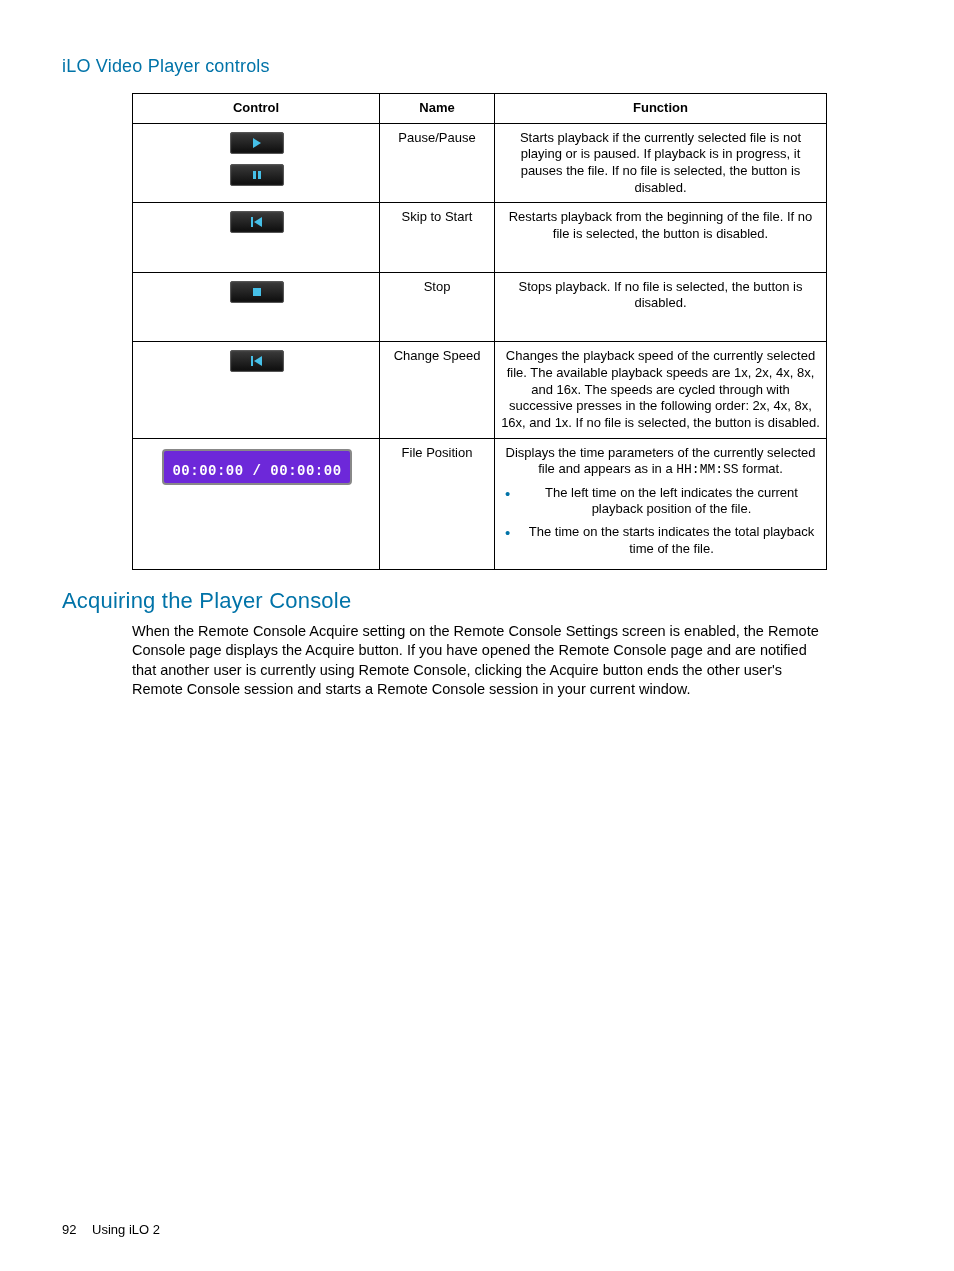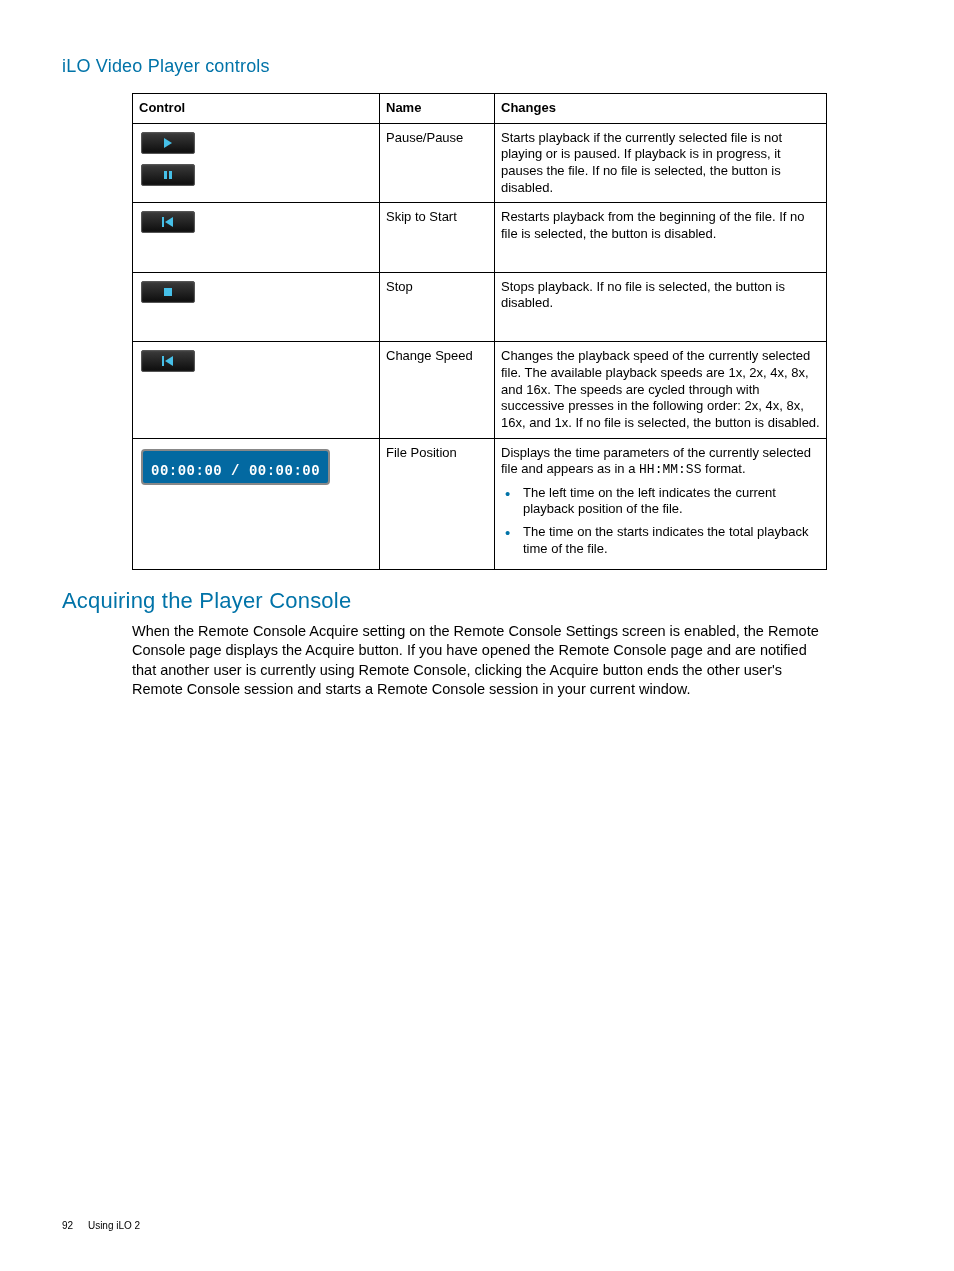--- a/index.html
+++ b/index.html
@@ -42,21 +42,21 @@
   }
   table.controls col.c1 { width: 247px; }
   table.controls col.c2 { width: 115px; }
   table.controls col.c3 { width: auto; }
   table.controls th, table.controls td {
     border: 1px solid #000;
     font-size: 13px;
     line-height: 1.28;
     padding: 6px 6px 6px 6px;
     vertical-align: top;
-    text-align: left;
+    text-align: center;
   }
   table.controls th {
     font-weight: bold;
   }
   .ctl-cell {
     padding-top: 8px;
   }
   .btn {
     display: inline-block;
     width: 52px;
@@ -68,21 +68,21 @@
     margin: 2px 0 4px 2px;
     box-shadow: inset 0 0 2px rgba(255,255,255,0.15);
   }
   .btn svg { position: absolute; top: 50%; left: 50%; transform: translate(-50%,-50%); }
   .slider {
     display:inline-block;
     margin: 2px 0 0 2px;
   }
   .time-box {
     display: inline-block;
-    background: #0369a1;
+    background: #6d28d9;
     color: #fff;
     border: 2px solid #888;
     border-radius: 4px;
     padding: 12px 8px 3px 8px;
     font-family: "Courier New", monospace;
     font-size: 14px;
     font-weight: bold;
     letter-spacing: 0.5px;
     margin: 4px 0 0 2px;
   }
@@ -106,23 +106,23 @@
   }
   .mono { font-family: "Courier New", monospace; margin-top: 42px; }
   .body-para {
     font-size: 14.5px;
     line-height: 1.32;
     margin: 6px 0 0 70px;
     padding-right: 16px;
   }
   .footer {
     position: absolute;
-    bottom: 40px;
+    bottom: 34px;
     left: 62px;
-    font-size: 10px;
+    font-size: 13px;
   }
   .footer .pg { margin-right: 12px; }
 </style>
 </head>
 <body>
 
 <div class="page">
 
   <div class="h3">iLO Video Player controls</div>
 
@@ -130,21 +130,21 @@
     <table class="controls">
       <colgroup>
           <col class="c1">
           <col class="c2">
           <col class="c3">
         </colgroup>
       <thead>
         <tr>
           <th>Control</th>
           <th>Name</th>
-          <th>Changes</th>
+          <th>Function</th>
         </tr>
       </thead>
       <tbody>
 
         <tr>
           <td class="ctl-cell">
             <div class="btn">
               <svg width="10" height="10">
                   <polygon points="1,0 9,5 1,10" fill="#46c0e8"></polygon>
                 </svg>

